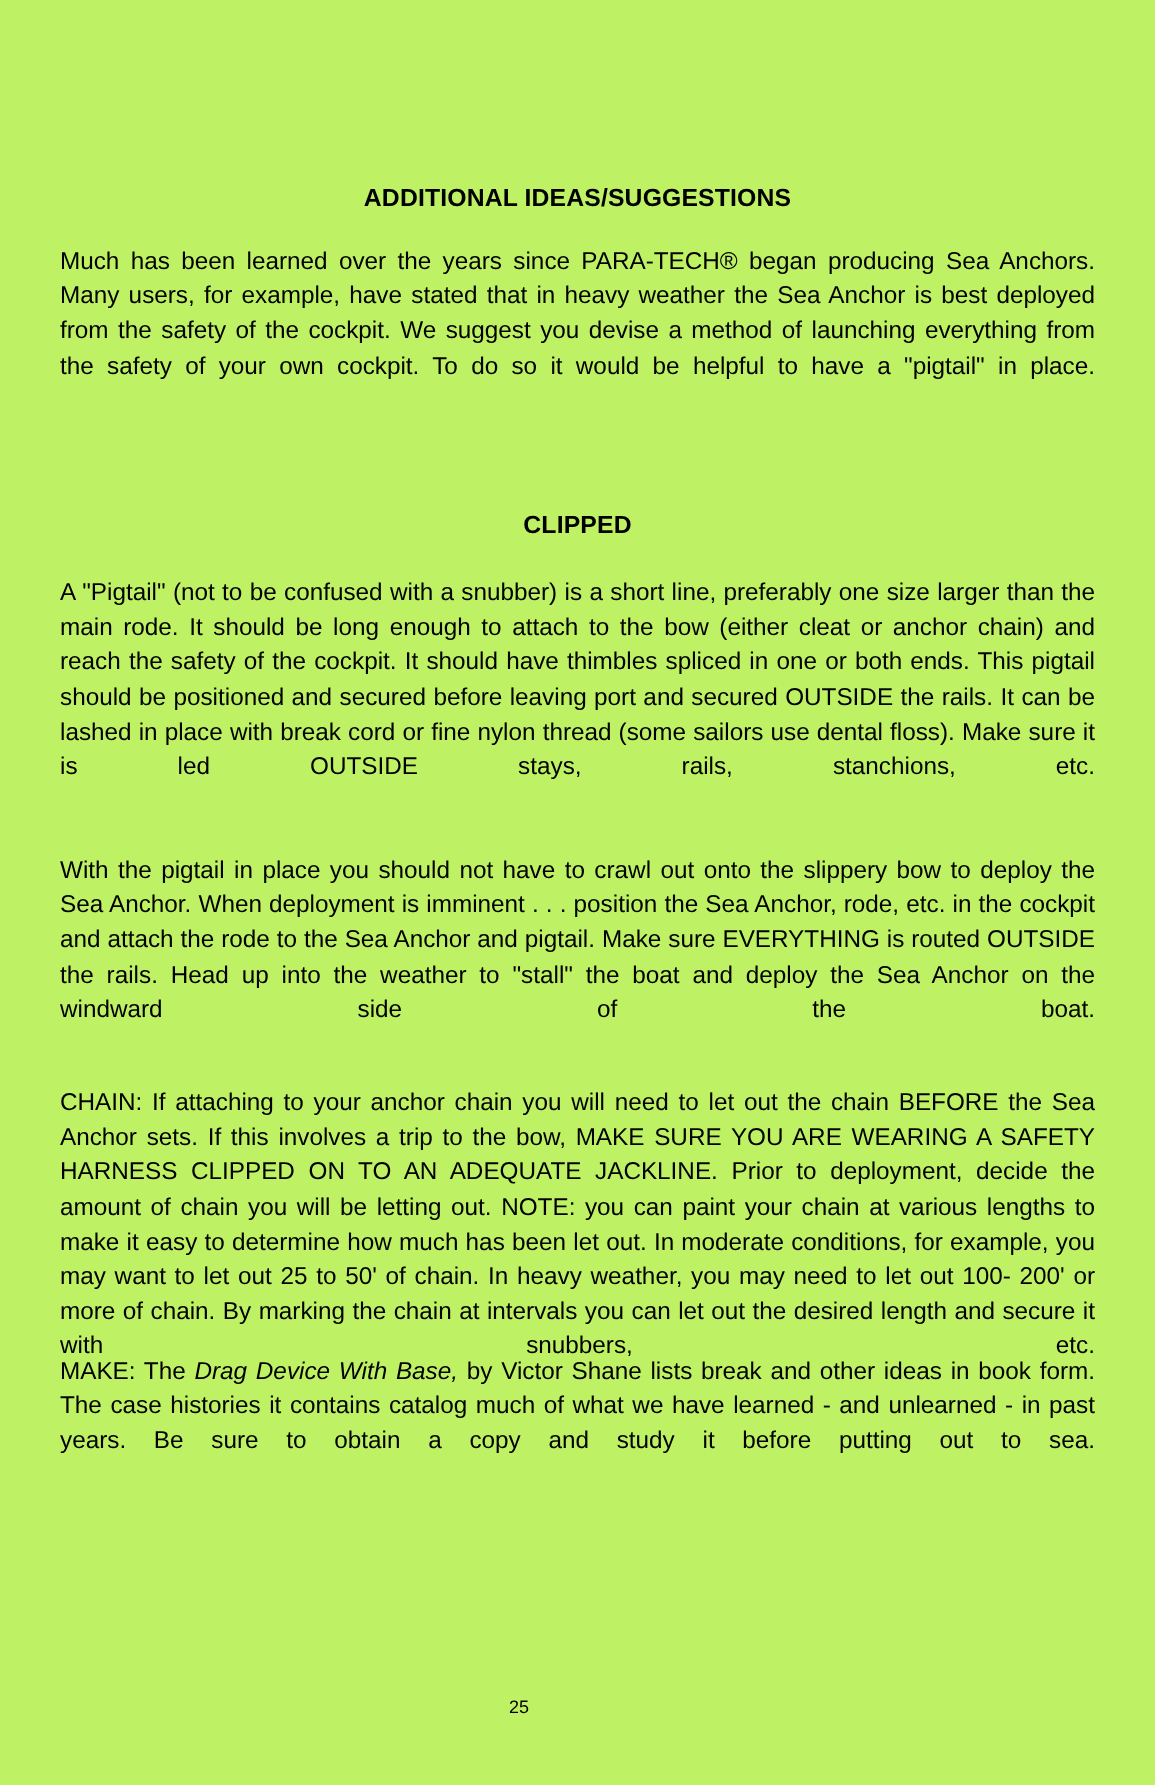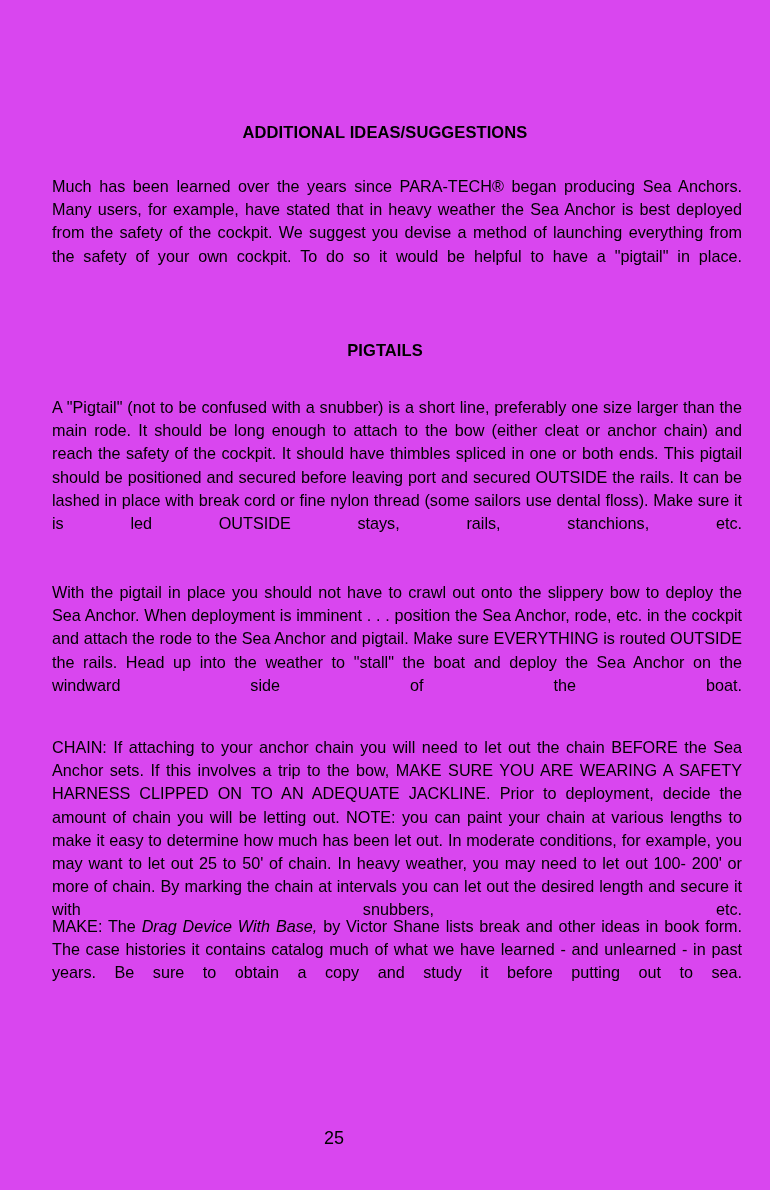--- a/index.html
+++ b/index.html
@@ -16,21 +16,21 @@
     -webkit-font-smoothing: antialiased;
   }
   .page {
     position: absolute;
     left: 0;
     top: 0;
     width: 770px;
     height: 1190px;
     box-sizing: border-box;
     padding: 0;
-    background: #d946ef;
+    background: #bef264;
   }
   .content {
     position: absolute;
     left: 40px;
     top: 0;
     width: 690px;
   }
   h1.doc-heading {
     font-size: 16.5px;
     font-weight: bold;
@@ -57,63 +57,63 @@
     text-align: center;
     letter-spacing: 0.1px;
     margin: 0;
     padding: 0;
   }
   p.para {
     font-size: 16.2px;
     line-height: 23.2px;
     text-align: justify;
     text-justify: inter-word;
-    margin: 12px;
+    margin: 0;
     padding: 0;
     word-spacing: 0.1px;
   }
   .p1  { position: absolute; left: 0; top: 163px;  width: 690px; }
   .p2  { position: absolute; left: 0; top: 384px;  width: 690px; }
   .p3  { position: absolute; left: 0; top: 569px;  width: 690px; }
   .p4  { position: absolute; left: 0; top: 724px;  width: 690px; }
   .p5  { position: absolute; left: 0; top: 903px;  width: 690px; }
 
   
   p.para::after {
     content: "";
     display: inline-block;
     width: 100%;
   }
   .italic {
     font-style: italic;
   }
   .page-number {
     position: absolute;
-    left: 4px;
+    left: 16px;
     top: 1130px;
     width: 660px;
     text-align: center;
-    font-size: 18px;
+    font-size: 12px;
     line-height: 16px;
   }
 </style>
 </head>
 <body>
 
 <div class="page">
   <div class="content">
 
     <div class="heading-1-wrap">
       <h1 class="doc-heading">ADDITIONAL IDEAS/SUGGESTIONS</h1>
     </div>
 
     <p class="para p1">Much has been learned over the years since PARA-TECH® began producing Sea Anchors.   Many users, for example, have stated that in heavy weather the Sea Anchor is best deployed from the safety of the cockpit.   We suggest you devise a method of launching everything from the safety of your own cockpit.   To do so it would be helpful to have a "pigtail" in place.</p>
 
     <div class="heading-2-wrap">
-      <h2 class="doc-subheading">PIGTAILS</h2>
+      <h2 class="doc-subheading">CLIPPED</h2>
     </div>
 
     <p class="para p2">A "Pigtail" (not to be confused with a snubber) is a short line, preferably one size larger than the main rode.   It should be long enough to attach to the bow (either cleat or anchor chain) and reach the safety of  the cockpit.  It should have thimbles spliced in one or both ends.   This pigtail should be positioned and secured before leaving port and secured OUTSIDE the rails.   It can be lashed in place with break cord or fine nylon thread (some sailors use dental floss).   Make sure it is led OUTSIDE stays, rails, stanchions, etc.</p>
 
     <p class="para p3">With the pigtail in place you should not have to crawl out onto the slippery bow to deploy the Sea Anchor.   When deployment is imminent . . . position the Sea Anchor, rode, etc. in the cockpit and attach the rode to the Sea Anchor and pigtail. Make sure EVERYTHING is routed OUTSIDE the rails.   Head up into the weather to "stall" the boat and deploy the Sea Anchor on the windward side of  the boat.</p>
 
     <p class="para p4">CHAIN:   If attaching to your anchor chain you will need to let out the chain BEFORE the Sea Anchor sets.  If this involves a trip to the bow, MAKE SURE YOU ARE WEARING A SAFETY HARNESS CLIPPED ON TO AN ADEQUATE JACKLINE.   Prior to deployment, decide the amount of chain you will be letting out.   NOTE: you can paint your chain at various lengths to make it easy to determine how much has been let out.   In moderate conditions, for example, you may want to let out 25 to 50' of chain.   In heavy weather, you may need to let out 100- 200' or more of chain.    By marking the chain at intervals you can let out the desired length and secure it  with snubbers, etc.</p>
 
     <p class="para p5"><span>MAKE:  The  </span><span class="italic">Drag Device With Base,</span><span> by Victor Shane lists break and other ideas in book form.  The case histories it contains catalog much of what we have learned - and unlearned - in past years.  Be sure to obtain a copy and study it before putting out to sea.</span></p>
 

